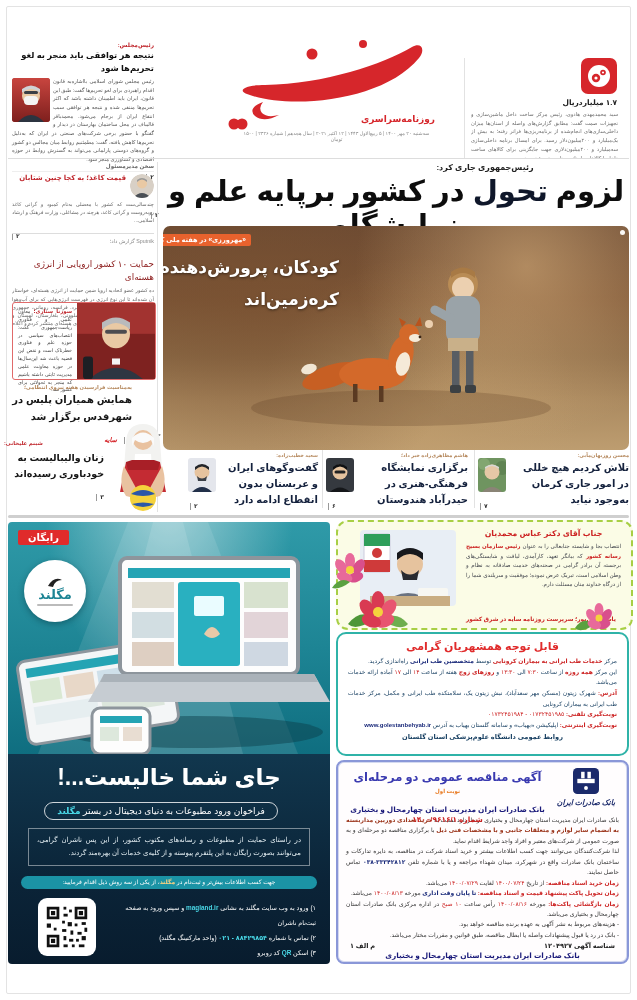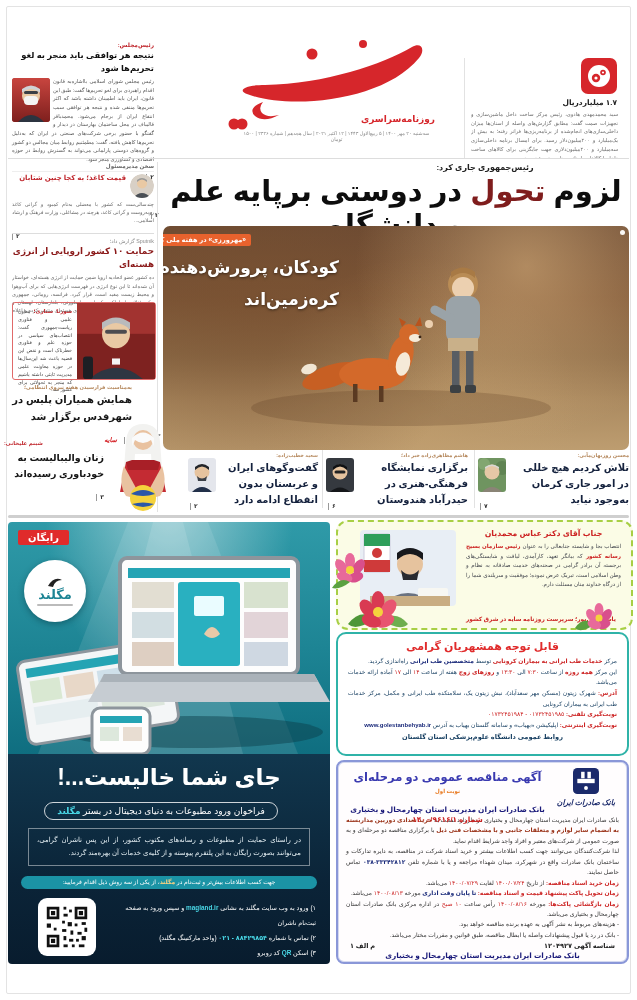--- a/index.html
+++ b/index.html
@@ -78,21 +78,21 @@
       </svg>
       <span>رئیس مجلس شورای اسلامی بااشاره‌به قانون اقدام راهبردی برای لغو تحریم‌ها گفت: طبق این قانون، ایران باید اطمینان داشته باشد که اکثر تحریم‌ها منتفی شده و نتیجه هر توافقی سبب انتفاع ایران از برجام می‌شود. محمدباقر قالیباف در محل ساختمان بهارستان در دیدار و گفتگو با حضور برخی شرکت‌های صنعتی در ایران که به‌دلیل تحریم‌ها کاهش یافته، گفت: مطمئنیم روابط میان مجالس دو کشور و گروه‌های دوستی پارلمانی می‌تواند به گسترش روابط در حوزه اقتصادی و کشاورزی منجر شود.</span>
     </div>
     <div style="margin-top:2px"><span class="pg">۲</span></div>
   </div>
 
   <div class="hline" style="left:8px;top:158px;width:621px"></div>
 
   <div class="abs" style="left:380px;top:163px;width:210px;text-align:center;font-size:8px;font-weight:700;color:#222">رئیس‌جمهوری جاری کرد:</div>
   <div class="abs" style="left:163px;top:174px;width:466px;text-align:center;font-size:29px;font-weight:900;color:#0d0d0d;letter-spacing:-0.5px">
-    <span>لزوم </span><span style="color:#7f1d1d">تحول</span><span> در دوستی برپایه علم و دانشگاه</span>
+    <span>لزوم </span><span style="color:#0f172a">تحول</span><span> در کشور برپایه علم و نمایشگاه</span>
   </div>
   <div class="abs" style="left:151px;top:203px"><span class="pg">۲</span></div>
 
   <div class="abs" style="left:163px;top:226px;width:466px;height:224px;border-radius:7px;overflow:hidden;
        background:
          radial-gradient(circle at 78% 18%, rgba(226,186,132,.55), transparent 42%),
          radial-gradient(circle at 20% 30%, rgba(120,80,48,.6), transparent 55%),
          radial-gradient(circle at 55% 85%, rgba(196,160,110,.5), transparent 50%),
          linear-gradient(180deg,#6b4a33 0%,#7c5536 32%,#8d6c48 58%,#ab8a60 78%,#bd9d70 100%)">
     <svg width="466" height="224" viewBox="0 0 466 224" style="position:absolute;inset:0">
@@ -148,21 +148,21 @@
       <path d="M3 24 q9 -10 18 0 z" fill="#4a4f55"></path>
     </svg>
     <div style="position:absolute;right:28px;left:0;top:0;font-size:7px;font-weight:700;color:#c0272d;line-height:1.55">قیمت کاغذ؛ به کجا چنین شتابان</div>
     <div class="j" style="position:absolute;top:27px;left:0;right:0;font-size:5.1px;color:#666;line-height:1.6">چندسالی‌ست که کشور با معضلی به‌نام کمبود و گرانی کاغذ روبه‌روست و گرانی کاغذ، هرچند در مشاغلی، وزارت فرهنگ و ارشاد اسلامی...</div>
   </div>
   <div class="abs" style="left:12px;top:224px"><span class="pg">۲</span></div>
   <div class="hline" style="left:12px;top:233px;width:142px"></div>
 
   <div class="abs" style="left:12px;top:238px;width:142px">
     <div style="font-size:5.3px;color:#8a8a8a">Sputnik گزارش داد؛</div>
-    <div style="font-size:8.8px;font-weight:700;color:#8b1a1a;line-height:1.5;margin-top:1px">حمایت ۱۰ کشور اروپایی از انرژی هسته‌ای</div>
+    <div style="font-size:8.8px;font-weight:400;color:#8b1a1a;line-height:1.5;margin-top:14px">حمایت ۱۰ کشور اروپایی از انرژی هسته‌ای</div>
     <div class="j" style="font-size:5.1px;color:#666;line-height:1.62;margin-top:2px;height:44px;overflow:hidden">ده کشور عضو اتحادیه اروپا ضمن حمایت از انرژی هسته‌ای، خواستار آن شده‌اند تا این نوع انرژی در فهرست انرژی‌هایی که برای آب‌وهوا و محیط زیست مفید است، قرار گیرد. فرانسه، رومانی، جمهوری چک، فنلاند، اسلواکی، کرواسی، اسلوونی، بلغارستان، لهستان و مجارستان گزارشی در حمایت از انرژی هسته‌ای منتشر کرده و اعلام کردند ضروری‌ست انرژی هسته‌ای قبل از پایان امسال در چهارچوب طبقه‌بندی اروپا قرار گیرد؛ زیرا از مصرف‌کنندگان اروپا در برابر بی‌ثباتی قیمت محافظت و به استقلال منابع تولید برق اتحادیه اروپا کمک می‌کند.</div>
     <div style="margin-top:2px"><span class="pg">۴</span></div>
   </div>
 
   <div class="abs" style="left:12px;top:302px;width:142px;height:76px;border:1px solid #e06a6a;border-radius:3px;display:flex;direction:rtl">
     <svg style="flex:0 0 78px;height:100%" viewBox="0 0 78 74" preserveAspectRatio="none">
       <rect width="78" height="74" fill="#7e2220"></rect>
       <rect width="78" height="30" fill="#a23330"></rect>
       <path d="M12 74 q27 -22 54 0 z" fill="#2e3642"></path>
       <circle cx="39" cy="30" r="14" fill="#e9c9a4"></circle>

